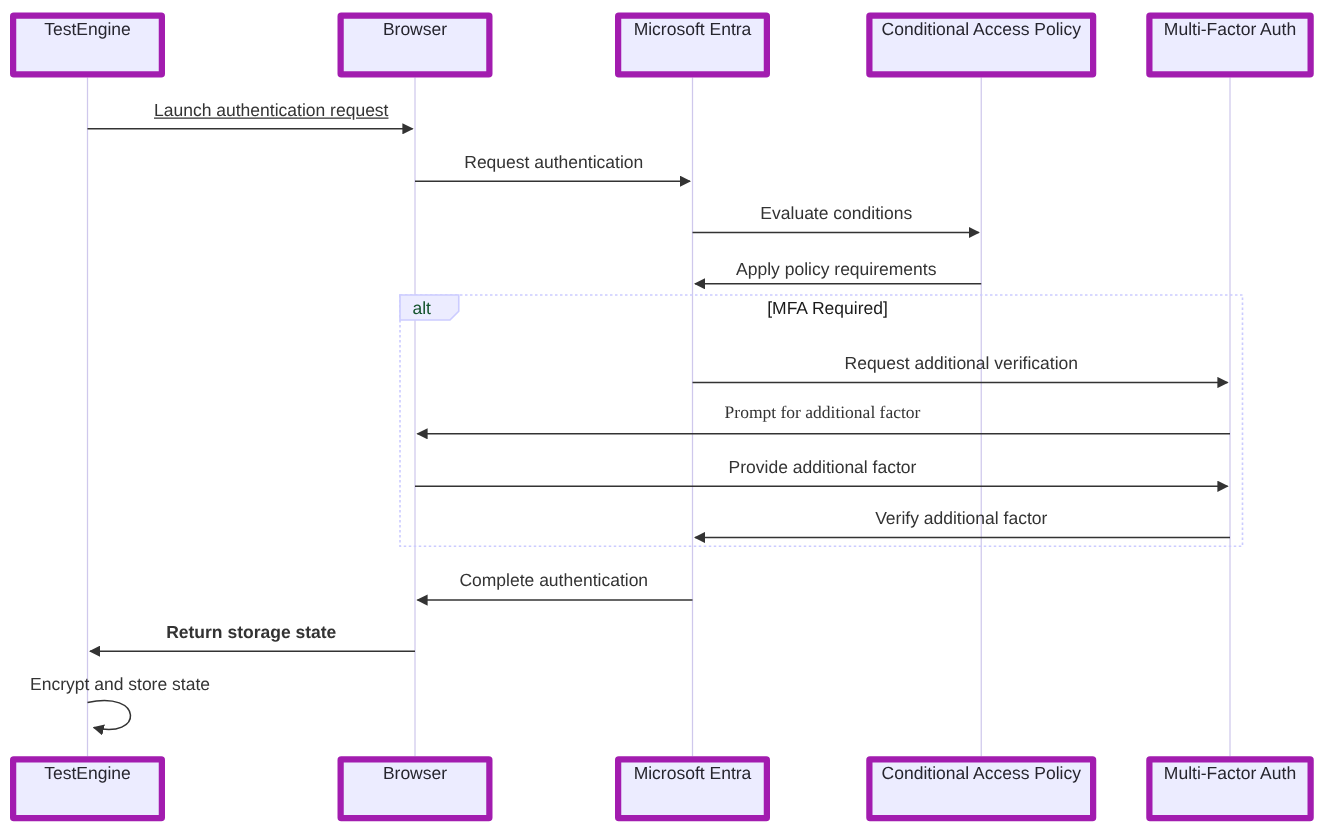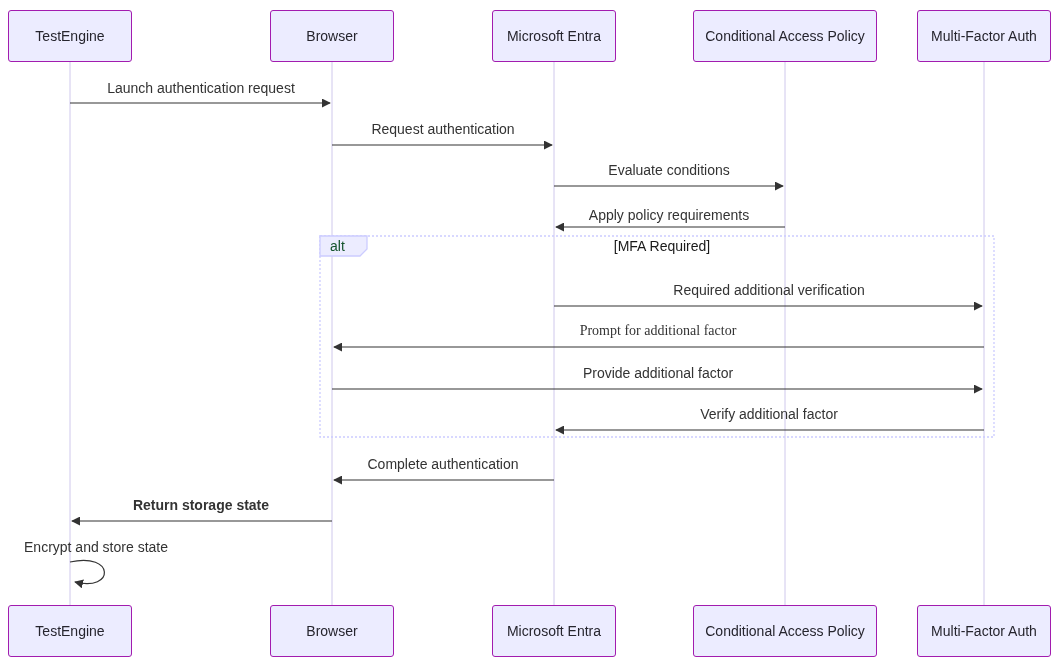--- a/index.html
+++ b/index.html
@@ -9,24 +9,24 @@
     height: 665px;
     background: #ffffff;
     font-family: "Liberation Sans", "DejaVu Sans", sans-serif;
     overflow: hidden;
   }
   .diagram-svg { position: absolute; left: 0; top: 0; }
   .actor {
     position: absolute;
     height: 52px;
     background: #ECECFF;
-    border: 1px solid #a21caf;
+    border: 5px solid #a21caf;
     border-radius: 3px;
     display: flex;
-    align-items: center;
+    align-items: flex-start;
     justify-content: center;
     font-size: 14px;
     color: #26252e;
     box-sizing: border-box;
     white-space: nowrap;
   }
   .actor.top { top: 10px; }
   .actor.bottom { top: 605px; }
   .msg {
     position: absolute;
@@ -120,25 +120,25 @@
   <div class="actor bottom" style="left:492px; width:124px;">
       <span>Microsoft Entra</span>
     </div>
   <div class="actor bottom" style="left:693px; width:184px;">
       <span>Conditional Access Policy</span>
     </div>
   <div class="actor bottom" style="left:917px; width:134px;">
       <span>Multi-Factor Auth</span>
     </div>
 
-  <div class="msg" style="left:201px; top:81px;">Launch authentication request</div>
+  <div class="msg" style="left:217px; top:81px;text-decoration:underline;">Launch authentication request</div>
   <div class="msg" style="left:443px; top:122px;">Request authentication</div>
   <div class="msg" style="left:669px; top:163px;">Evaluate conditions</div>
   <div class="msg" style="left:669px; top:208px;">Apply policy requirements</div>
-  <div class="msg" style="left:769px; top:283px;">Required additional verification</div>
+  <div class="msg" style="left:769px; top:283px;">Request additional verification</div>
   <div class="msg" style="left:658px; top:324px;font-family:Liberation Serif, serif;">Prompt for additional factor</div>
   <div class="msg" style="left:658px; top:366px;">Provide additional factor</div>
   <div class="msg" style="left:769px; top:407px;">Verify additional factor</div>
   <div class="msg" style="left:443px; top:457px;">Complete authentication</div>
   <div class="msg" style="left:201px; top:498px;font-weight:bold;">Return storage state</div>
   <div class="msg" style="left:72px;  top:540px;padding-left:48px;">Encrypt and store state</div>
 
   <div class="frag-op">alt</div>
   <div class="frag-cond">[MFA Required]</div>
 

